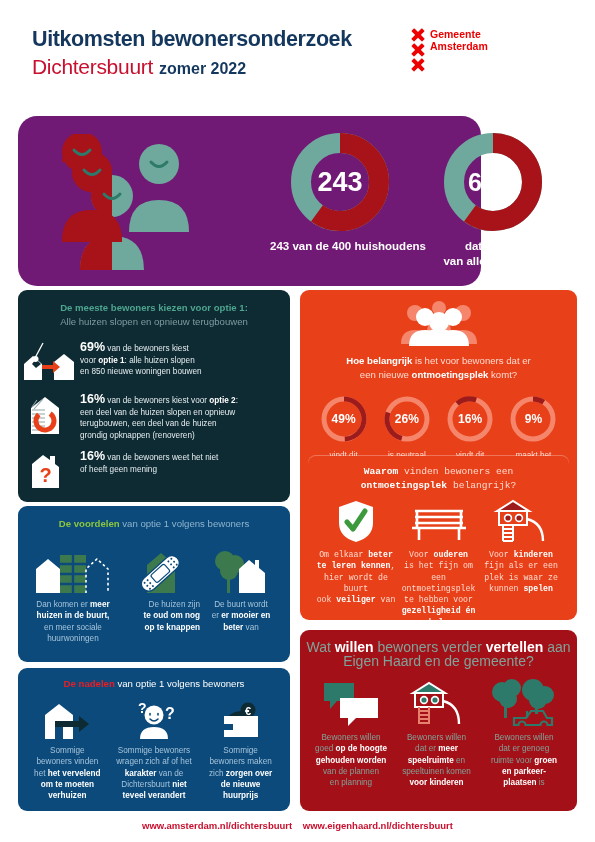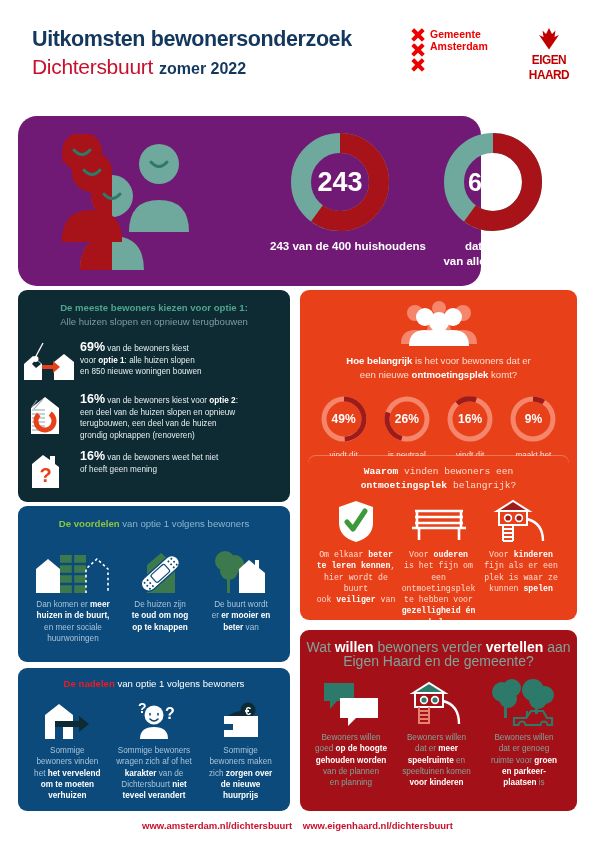--- a/index.html
+++ b/index.html
@@ -105,26 +105,20 @@
         <div class="ams-x"></div>
           <div class="ams-x"></div>
           <div class="ams-x"></div>
       </div>
       <div class="ams-text">
         <div>Gemeente</div>
         <div>Amsterdam</div>
       </div>
     </div>
 
-    <div class="logo-eigenhaard">
-      <svg class="eh-flame" width="26" height="22" viewBox="0 0 26 22">
-        <path d="M13 0 L16 6 L19.5 2.5 L18.5 9 L23 7 L13 21.5 L3 7 L7.5 9 L6.5 2.5 L10 6 Z" fill="#c00000"></path>
-      </svg>
-      <div class="eh-text">EIGEN HAARD</div>
-    </div>
   </div>
 
   <div class="hero">
     <svg class="hero-people" width="175" height="140" viewBox="0 0 175 140">
       <g fill="#6fa89c">
         <circle cx="119" cy="30" r="20"></circle>
         <path d="M89 98 q0-32 30-32 q30 0 30 32 z"></path>
       </g>
       <g fill="#6fa89c">
         <circle cx="72" cy="62" r="21"></circle>
@@ -284,21 +278,21 @@
                 <circle cx="45" cy="23" r="1"></circle>
                   <circle cx="49" cy="23" r="1"></circle>
                   <circle cx="45" cy="27" r="1"></circle>
                 <circle cx="49" cy="27" r="1"></circle>
                   <circle cx="45" cy="31" r="1"></circle>
                   <circle cx="49" cy="31" r="1"></circle>
               </g>
             </g>
           </svg>
         </div>
-        <div class="col-txt" style="color:#a7c4db;">
+        <div class="col-txt" style="color:#a7c4db;text-align:right;">
           <div>De huizen zijn</div>
           <div><b>te oud om nog</b></div>
           <div><b>op te knappen</b></div>
         </div>
       </div>
 
       <div class="col" style="width:78px;">
         <div class="col-ico">
           <svg width="64" height="46" viewBox="0 0 64 46">
             <g fill="#3c7a4e">

